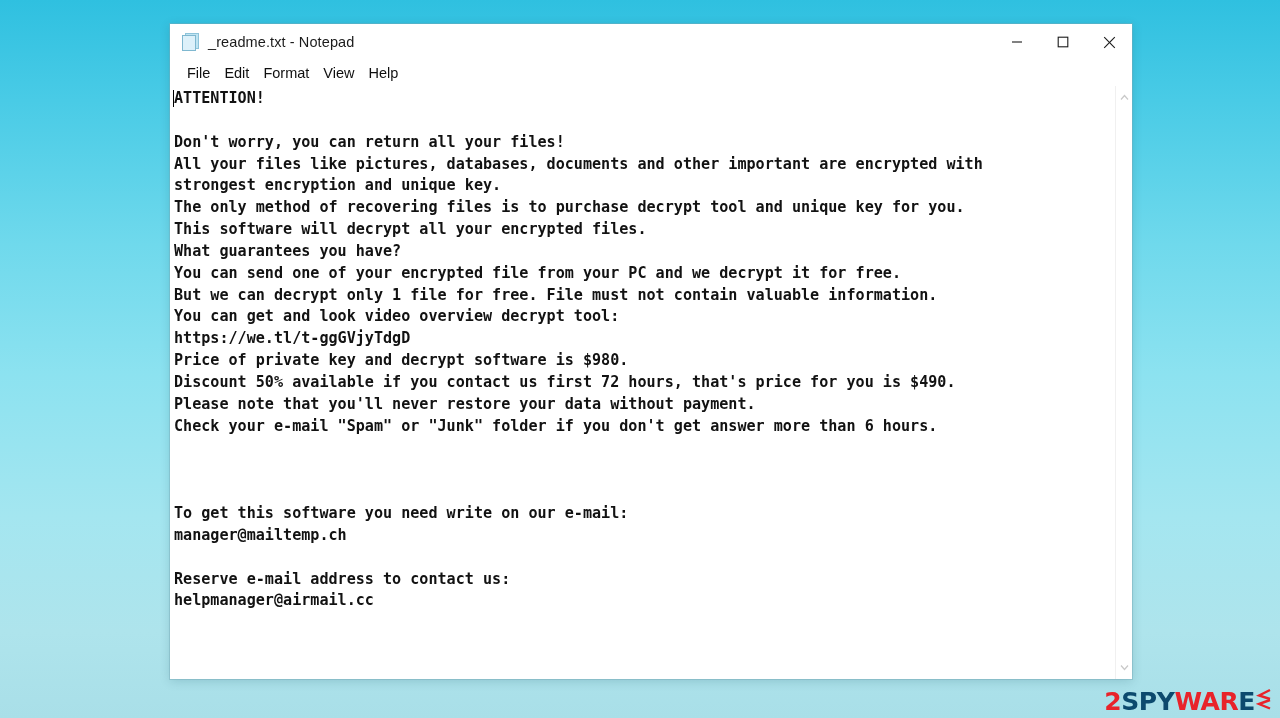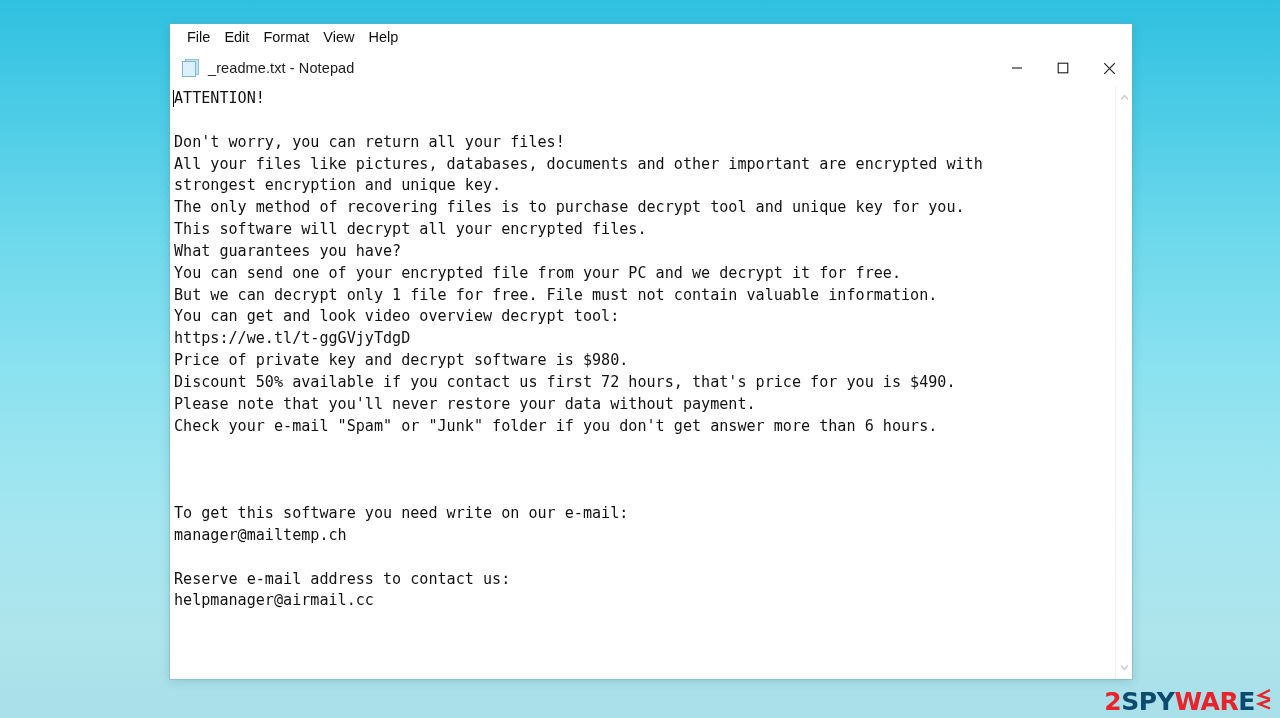--- a/index.html
+++ b/index.html
@@ -101,20 +101,21 @@
     white-space: nowrap;
   }
 
   
   #editor-area {
     flex: 1 1 auto;
     display: flex;
     min-height: 0;
     background: #ffffff;
     position: relative;
+    font-weight: bold;
   }
   #text-body {
     flex: 1 1 auto;
     overflow: hidden;
     position: relative;
     padding: 0 0 0 0;
   }
   #text-content {
     font-family: "DejaVu Sans Mono", "Liberation Mono", monospace;
     font-size: 15.1px;
@@ -177,53 +178,53 @@
     line-height: 1;
     color: #e8232a;
     font-size: 25px;
   }
 </style>
 </head>
 <body>
 
 <div id="notepad-window">
 
+  <div id="title-bar">
+    <div id="titlebar-icon">
+      <div class="sheet-back"></div>
+      <div class="sheet-front"></div>
+    </div>
+    <span id="title-text">_readme.txt - Notepad</span>
+
+    <div id="window-controls">
+      <div class="win-btn">
+        <svg width="12" height="12" viewBox="0 0 12 12">
+          <line x1="1" y1="6" x2="11" y2="6" stroke="#1b1b1b" stroke-width="1.1"></line>
+        </svg>
+      </div>
+      <div class="win-btn">
+        <svg width="12" height="12" viewBox="0 0 12 12">
+          <rect x="1.2" y="1.2" width="9.6" height="9.6" fill="none" stroke="#1b1b1b" stroke-width="1.1"></rect>
+        </svg>
+      </div>
+      <div class="win-btn">
+        <svg width="13" height="13" viewBox="0 0 13 13">
+          <line x1="1.2" y1="1.2" x2="11.8" y2="11.8" stroke="#1b1b1b" stroke-width="1.1"></line>
+          <line x1="11.8" y1="1.2" x2="1.2" y2="11.8" stroke="#1b1b1b" stroke-width="1.1"></line>
+        </svg>
+      </div>
+    </div>
+  </div>
+
   <div id="menu-bar">
     <span class="menu-item">File</span>
     <span class="menu-item">Edit</span>
     <span class="menu-item">Format</span>
     <span class="menu-item">View</span>
     <span class="menu-item">Help</span>
-  </div>
-
-  <div id="title-bar">
-    <div id="titlebar-icon">
-      <div class="sheet-back"></div>
-      <div class="sheet-front"></div>
-    </div>
-    <span id="title-text">_readme.txt - Notepad</span>
-
-    <div id="window-controls">
-      <div class="win-btn">
-        <svg width="12" height="12" viewBox="0 0 12 12">
-          <line x1="1" y1="6" x2="11" y2="6" stroke="#1b1b1b" stroke-width="1.1"></line>
-        </svg>
-      </div>
-      <div class="win-btn">
-        <svg width="12" height="12" viewBox="0 0 12 12">
-          <rect x="1.2" y="1.2" width="9.6" height="9.6" fill="none" stroke="#1b1b1b" stroke-width="1.1"></rect>
-        </svg>
-      </div>
-      <div class="win-btn">
-        <svg width="13" height="13" viewBox="0 0 13 13">
-          <line x1="1.2" y1="1.2" x2="11.8" y2="11.8" stroke="#1b1b1b" stroke-width="1.1"></line>
-          <line x1="11.8" y1="1.2" x2="1.2" y2="11.8" stroke="#1b1b1b" stroke-width="1.1"></line>
-        </svg>
-      </div>
-    </div>
   </div>
 
   <div id="editor-area">
     <div id="text-body">
       <div id="text-caret"></div>
       <pre id="text-content">ATTENTION!
 
 Don't worry, you can return all your files!
 All your files like pictures, databases, documents and other important are encrypted with
 strongest encryption and unique key.

